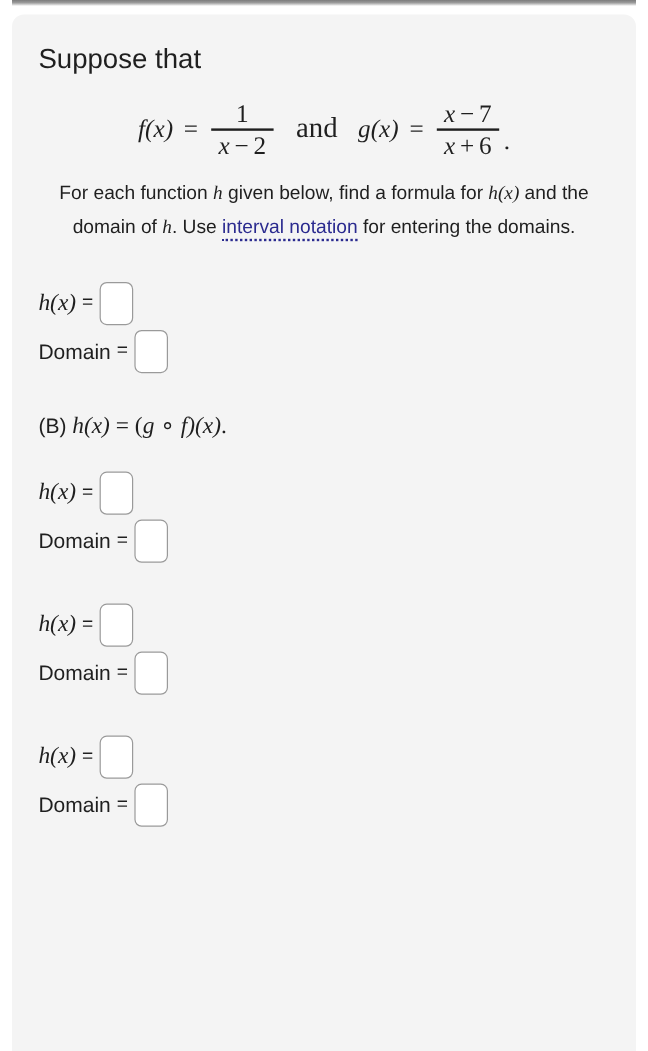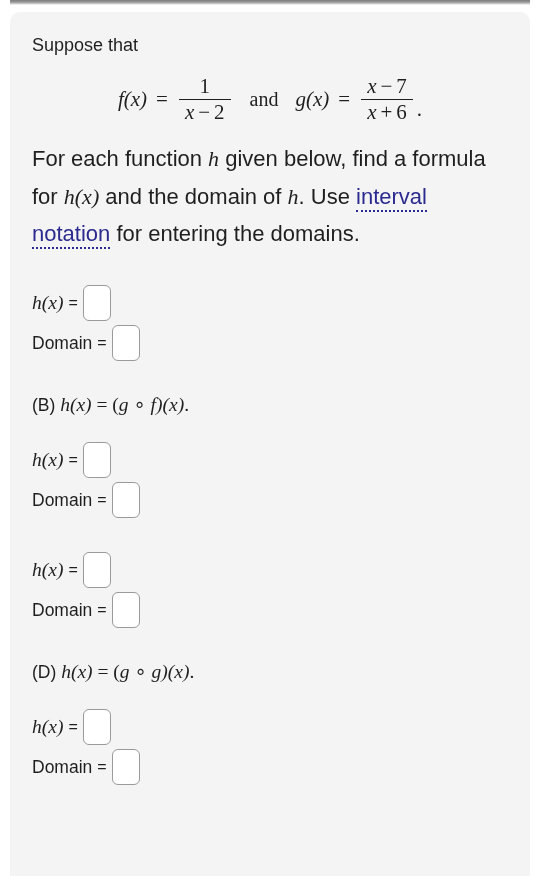--- a/index.html
+++ b/index.html
@@ -43,21 +43,21 @@
     background: #f4f4f4;
     border-top-left-radius: 10px;
     border-top-right-radius: 10px;
     box-sizing: border-box;
     padding: 18px 22px 10px 22px;
   }
 
   
   .prose {
     font-family: "Liberation Sans", sans-serif;
-    font-size: 18px;
+    font-size: 23px;
     line-height: 1.72;
     color: #1f1f1f;
   }
   .m { font-family: "Liberation Serif", serif; font-style: italic; }
 
   .lead { margin: 0 0 4px 0; }
 
   
   .display-eq {
     display: flex;
@@ -69,21 +69,21 @@
     font-size: 21px;
     color: #1f1f1f;
   }
   .eq-part { display: flex; align-items: center; }
   .fname { font-style: italic; }
   .paren { font-style: italic; }
   .eqsign { margin: 0 9px; font-style: normal; }
   .andword {
     font-style: normal;
     margin: 0 17px;
-    font-size: 20px;
+    font-size: 24px;
   }
   .period { font-style: normal; margin-left: 2px; align-self: flex-end; padding-bottom: 2px; }
 
   .frac {
     display: inline-flex;
     flex-direction: column;
     align-items: center;
     vertical-align: middle;
     margin: 0 2px;
     line-height: 1.08;
@@ -94,23 +94,24 @@
     height: 1.4px;
     background: #1f1f1f;
   }
   .frac .den { padding: 1px 6px 0 6px; }
   .frac .num, .frac .den { font-style: italic; white-space: nowrap; }
   .frac .sym { font-style: normal; }
 
   
   .para {
     margin: 0;
-    font-size: 22px;
+    font-size: 16px;
     line-height: 1.72;
     color: #1f1f1f;
+    text-align: center;
   }
   .ilink {
     color: #2b2b8f;
     text-decoration: none;
     border-bottom: 2.5px dotted #2b2b8f;
     padding-bottom: 1px;
     cursor: pointer;
   }
 
   
@@ -252,21 +253,20 @@
       </div>
       <div class="ans-row">
         <span class="lab">Domain</span>
         <span class="eqs">=</span>
         <input class="ansbox" type="text" value="" style="">
       </div>
     </div>
   </div>
 
   <div class="part">
-    <p class="part-title"><span class="lbl">(D)</span> <span class="mm"><i>h(x)</i> <span class="s">=</span> <span class="s">(</span><i>g</i> <span class="s">∘</span> <i>g</i><i>)(x)</i><span class="s">.</span></span></p>
 
     <div class="answers">
       <div class="ans-row row-hx">
         <span class="lab"><span class="mm">h(x)</span></span>
         <span class="eqs">=</span>
         <input class="ansbox" type="text" value="" style="">
       </div>
       <div class="ans-row">
         <span class="lab">Domain</span>
         <span class="eqs">=</span>

